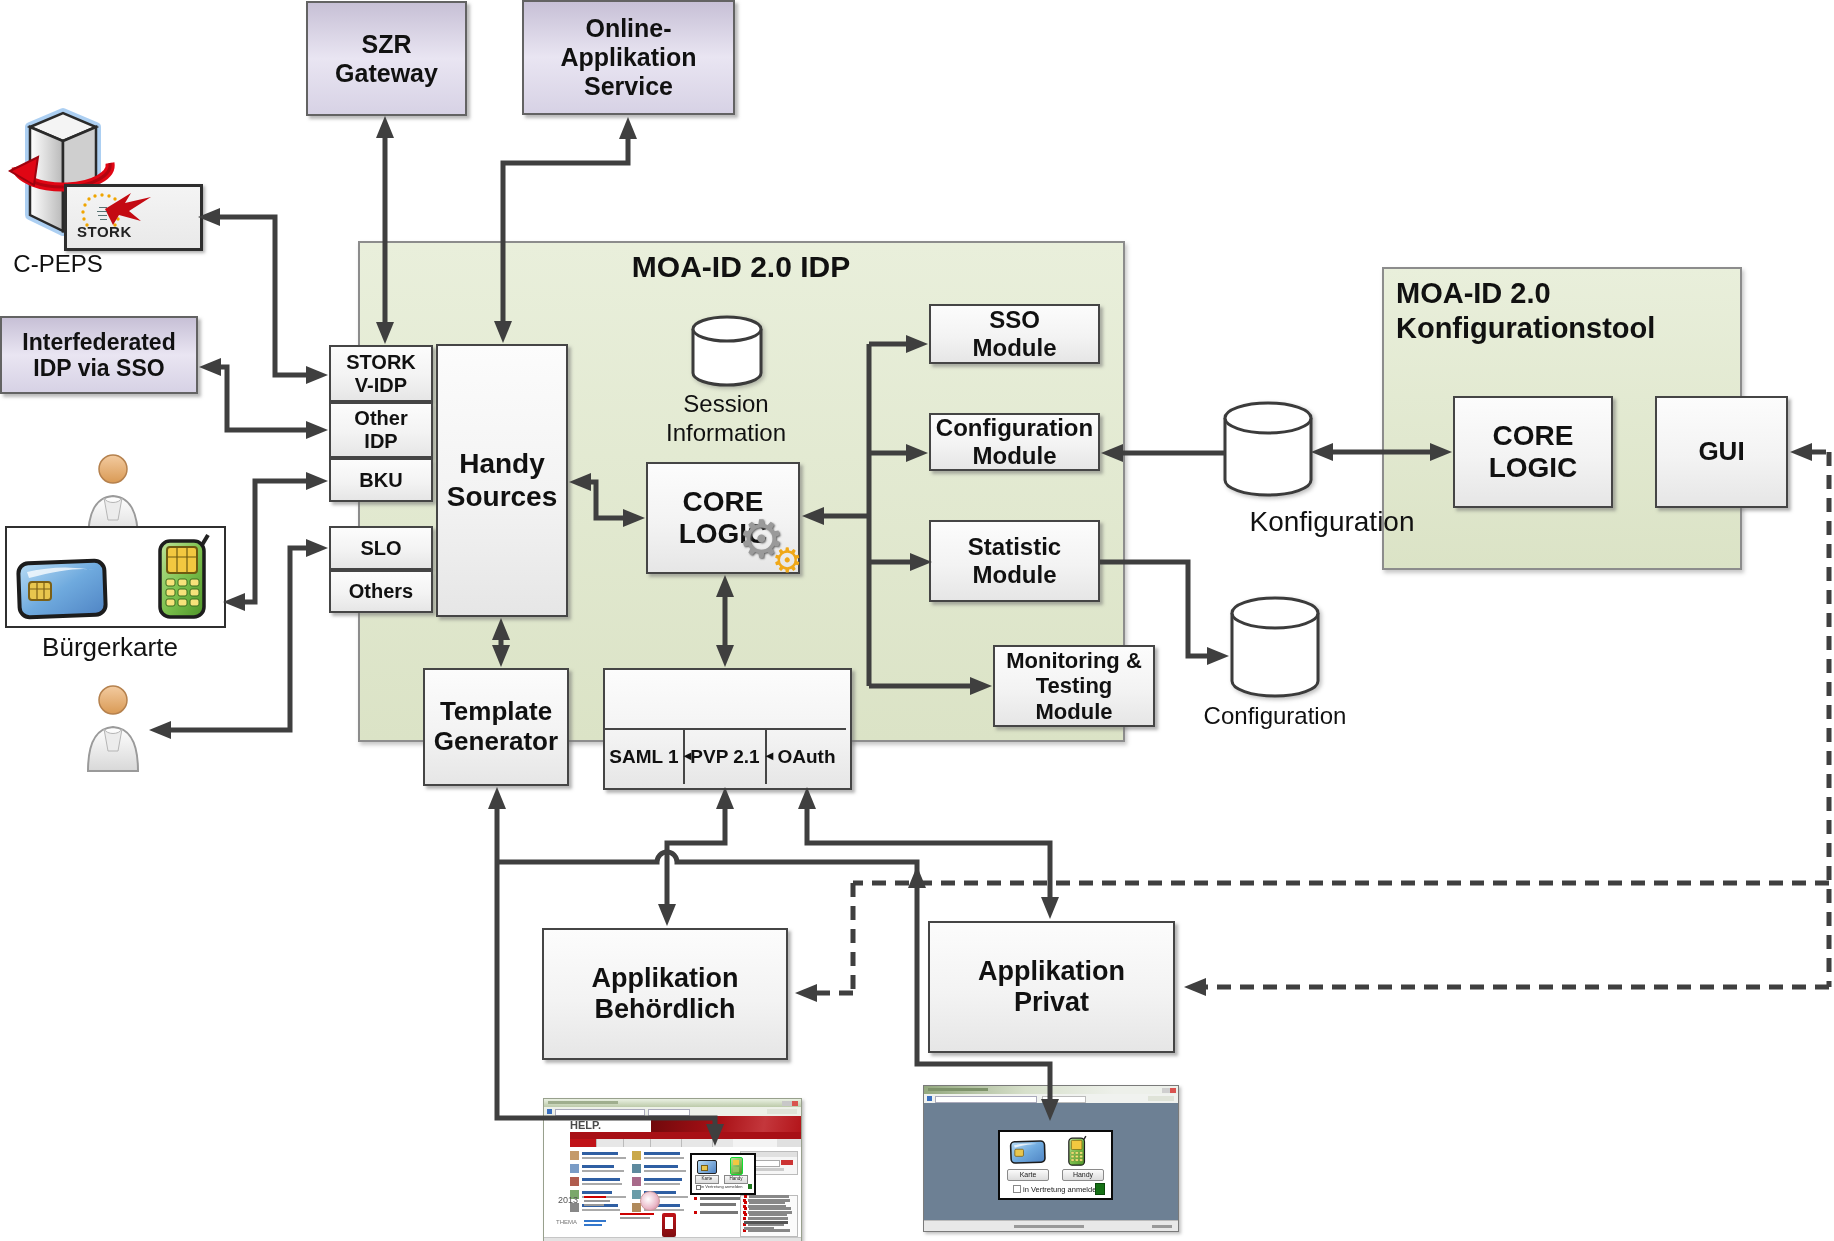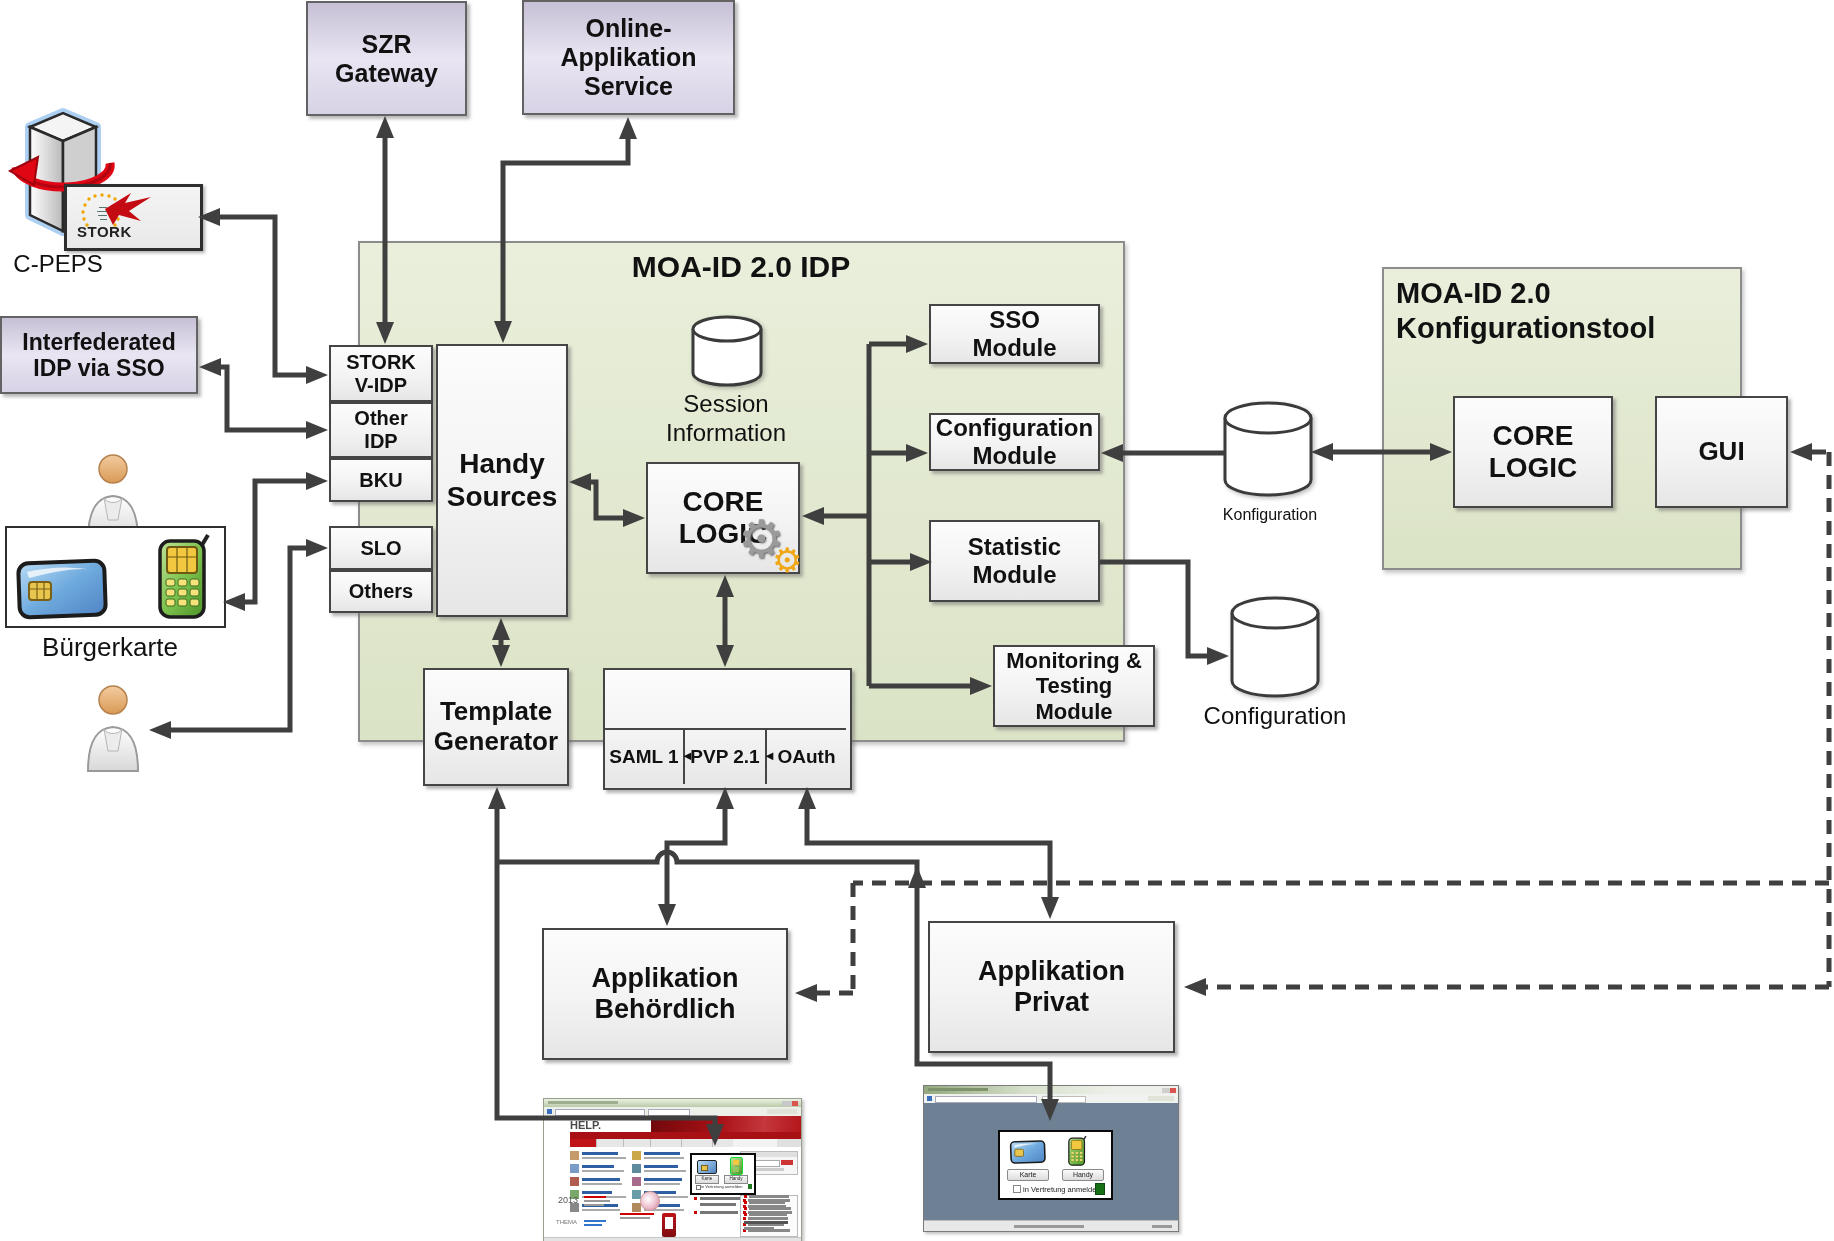--- a/index.html
+++ b/index.html
@@ -182,21 +182,21 @@
   </div>
 
   <div class="box wbox" style="left:1453px;top:396px;width:160px;height:112px;font-size:28px">CORE
 LOGIC</div>
   <div class="box wbox" style="left:1655px;top:396px;width:133px;height:112px;font-size:26px">GUI</div>
 
   <svg class="abs" style="left:1222px;top:400px;filter:drop-shadow(2px 2px 2px rgba(90,90,90,.4))" width="92" height="100" viewBox="0 0 92 100">
     <path d="M3 18 V80 a43 15 0 0 0 86 0 V18" fill="#fff" stroke="#3b3b3b" stroke-width="3"></path>
     <ellipse cx="46" cy="18" rx="43" ry="15" fill="#fff" stroke="#3b3b3b" stroke-width="3"></ellipse>
   </svg>
-  <div class="lbl" style="left:1185px;top:505px;width:170px;font-size:16px">Konfiguration</div>
+  <div class="lbl" style="left:1247px;top:505px;width:170px;font-size:28px">Konfiguration</div>
   <svg class="abs" style="left:1229px;top:595px;filter:drop-shadow(2px 2px 2px rgba(90,90,90,.4))" width="92" height="106" viewBox="0 0 92 106">
     <path d="M3 18 V86 a43 15 0 0 0 86 0 V18" fill="#fff" stroke="#3b3b3b" stroke-width="3"></path>
     <ellipse cx="46" cy="18" rx="43" ry="15" fill="#fff" stroke="#3b3b3b" stroke-width="3"></ellipse>
   </svg>
   <div class="lbl" style="left:1185px;top:702px;width:180px;font-size:24px">Configuration</div>
 
   <div class="box wbox" style="left:542px;top:928px;width:246px;height:132px;font-size:27px">Applikation
 Behördlich</div>
   <div class="box wbox" style="left:928px;top:921px;width:247px;height:132px;font-size:27px">Applikation
 Privat</div>

